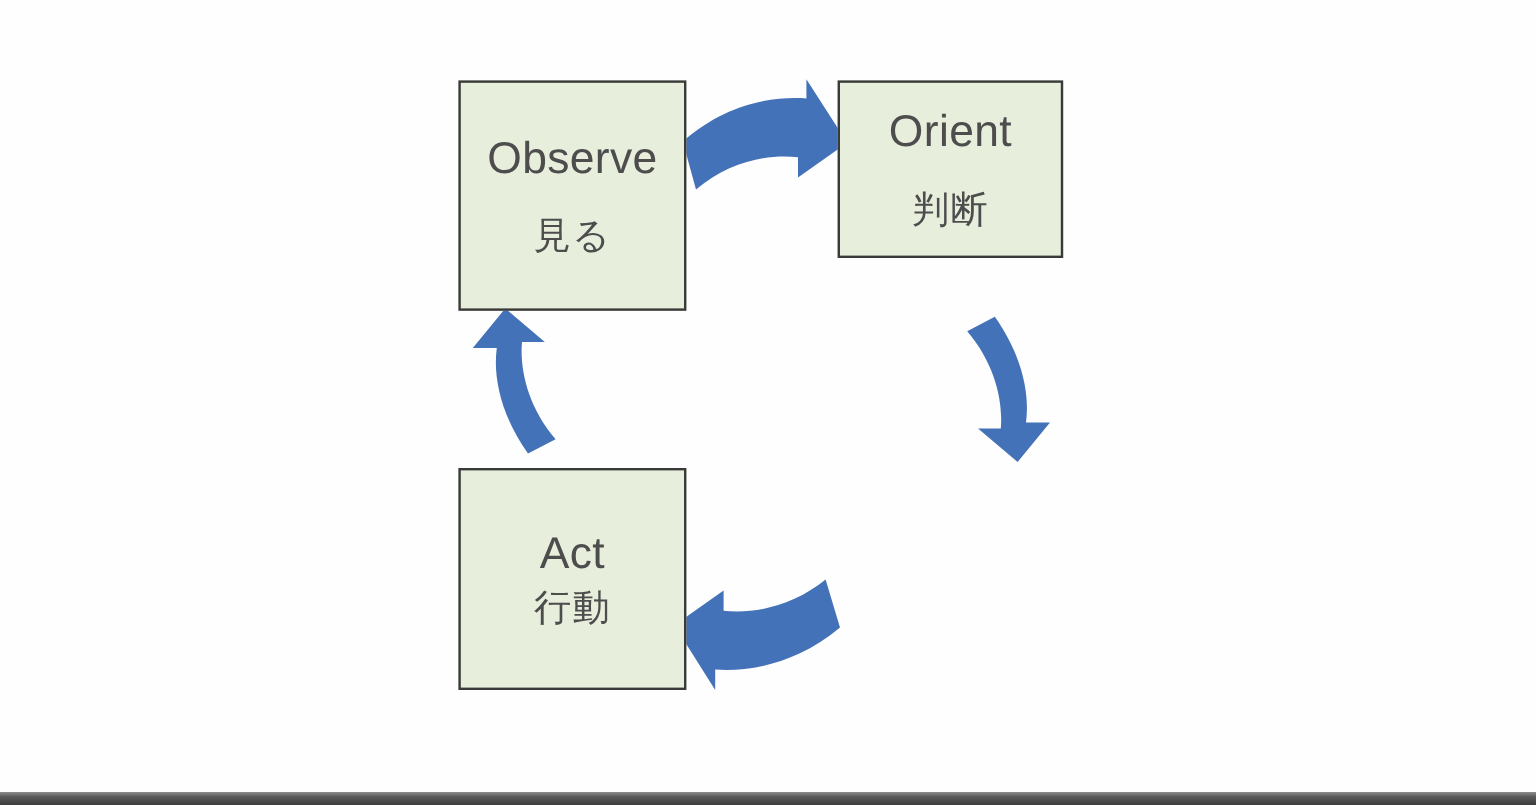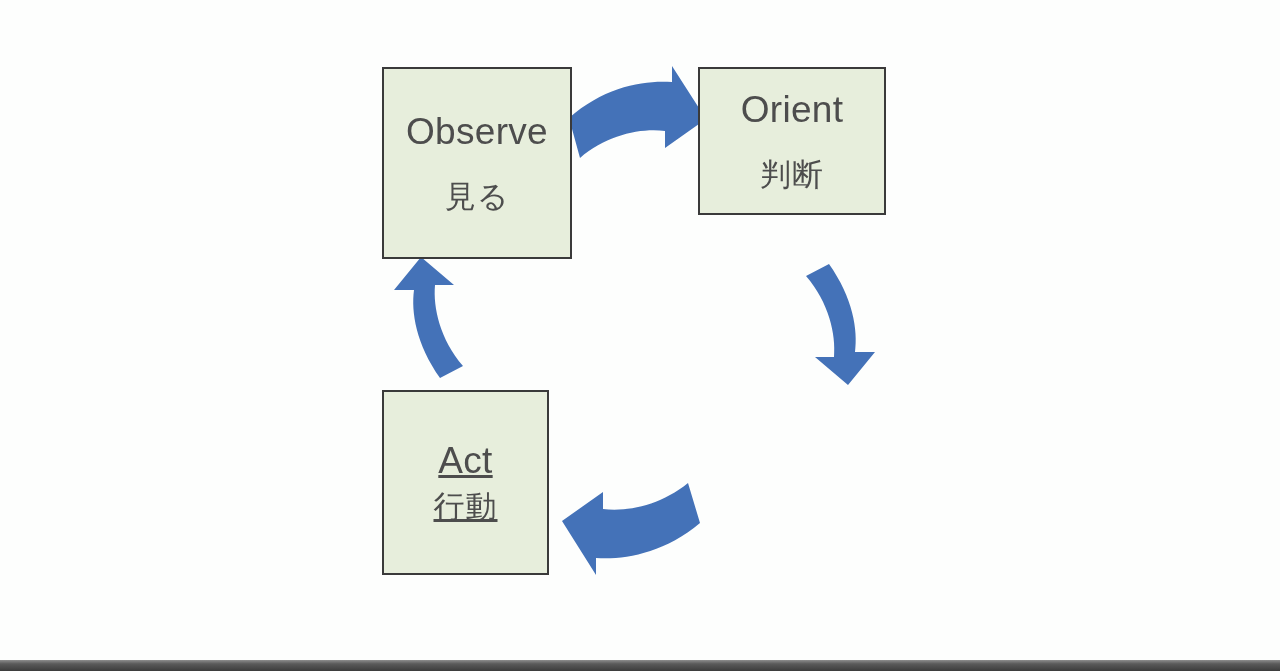--- a/index.html
+++ b/index.html
@@ -71,21 +71,21 @@
   #node-orient .label-en { margin-bottom: 28px; }
 
   #node-decide {
     left: 698px;  top: 390px;
     width: 188px; height: 185px;
   }
   #node-decide .label-en { margin-bottom: 22px; }
 
   #node-act {
     left: 382px;  top: 390px;
-    width: 167px; height: 185px; text-decoration: underline;
+    width: 190px; height: 185px;
   }
   #node-act .label-en { margin-bottom: 8px; }
 
   
   #arrows {
     position: absolute;
     left: 0;
     top: 0;
     width: 1280px;
     height: 671px;

